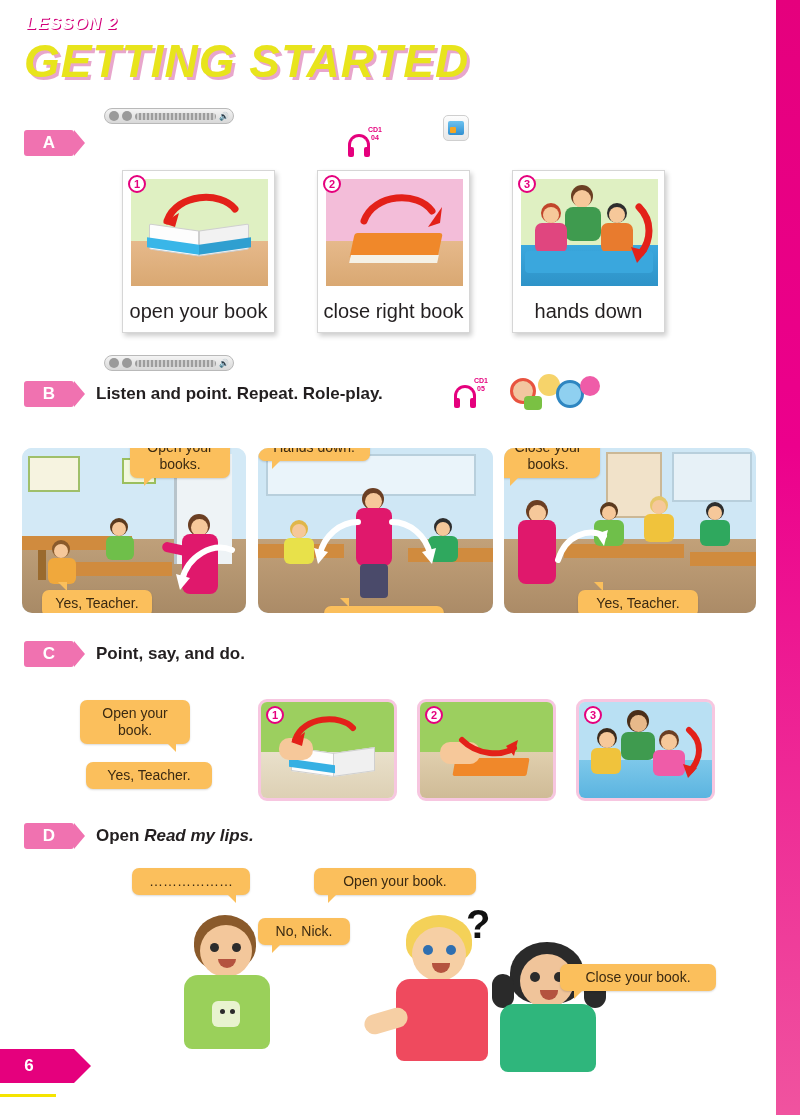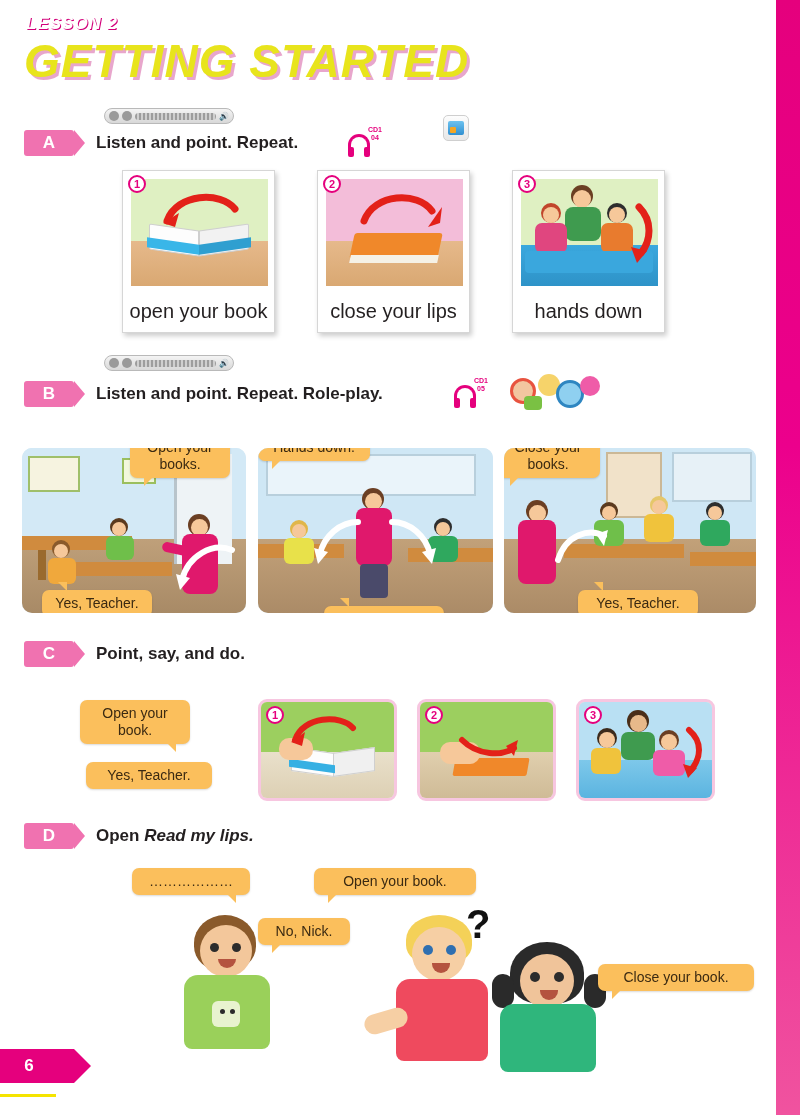--- a/index.html
+++ b/index.html
@@ -313,21 +313,20 @@
   <div class="right-band"></div>
 
   <div class="audiobar" style="left:104px; top:108px;">
     <div class="btn"></div>
     <div class="btn"></div>
     <div class="track"></div>
     <div class="spk">🔊</div>
   </div>
 
   <div class="tag" style="left:24px; top:130px;">A</div>
-  <div class="instr" style="left:96px; top:133px;">Listen and point. Repeat.</div>
 
   <div class="cdbadge" style="left:348px; top:130px;">
     <div class="hp"></div>
   </div>
   <div style="position:absolute;left:368px;top:126px;font-size:7px;font-weight:bold;color:#e5007d;line-height:8px;text-align:center;">
     <span>CD1</span><br>
     <span>04</span>
   </div>
 
   <div class="appicon" style="left:443px; top:115px;">
@@ -356,21 +355,21 @@
     <div class="numdot">2</div>
     <div class="pic">
       <div class="sky" style="background:linear-gradient(180deg,#f3bdd9 0%,#f3bdd9 58%,#e6b98b 58%,#d9a872 100%);"></div>
       <div style="position:absolute;left:26px;top:54px;width:88px;height:26px;background:#f0882a;border-radius:3px;transform:skewX(-12deg);"></div>
       <div style="position:absolute;left:24px;top:76px;width:88px;height:8px;background:#f5f1e6;transform:skewX(-12deg);"></div>
       <svg class="arrow-red" style="left:30px;top:8px;" width="86" height="42" viewBox="0 0 86 42">
         <path d="M8 34 C 18 6, 62 4, 76 24" stroke="#e32119" stroke-width="7" fill="none" stroke-linecap="round"></path>
         <path d="M72 40 L 86 20 L 84 36 Z" fill="#e32119"></path>
       </svg>
     </div>
-    <div class="cap">close your lips</div>
+    <div class="cap">close right book</div>
   </div>
 
   <div class="cardA" style="left:512px; top:170px;">
     <div class="numdot">3</div>
     <div class="pic">
       <div class="sky" style="background:linear-gradient(180deg,#dff0c2 0%,#dff0c2 62%,#3aa7dd 62%,#2e93c8 100%);"></div>
 
       <div style="position:absolute;left:50px;top:6px;width:22px;height:22px;border-radius:50%;background:#6b3f23;"></div>
       <div style="position:absolute;left:52px;top:11px;width:18px;height:18px;border-radius:50%;background:#f6c89a;"></div>
       <div style="position:absolute;left:44px;top:28px;width:36px;height:34px;border-radius:8px;background:#3f9b4f;"></div>
@@ -549,21 +548,21 @@
   </div>
 
   <div class="tag" style="left:24px; top:823px;">D</div>
   <div class="instr" style="left:96px; top:826px;">
     <span>Open </span><i>Read my lips.</i>
   </div>
 
   <div class="bubble tail-br" style="left:132px; top:868px; width:118px;">………………</div>
   <div class="bubble tail-bl" style="left:314px; top:868px; width:162px;">Open your book.</div>
   <div class="bubble tail-bl" style="left:258px; top:918px; width:92px;">No, Nick.</div>
-  <div class="bubble tail-bl" style="left:598px; top:964px; width:156px;">Close your book.</div>
+  <div class="bubble tail-bl" style="left:560px; top:964px; width:156px;">Close your book.</div>
 
   <div class="qmark" style="left:466px; top:902px;">?</div>
 
   <div style="position:absolute;left:176px;top:915px;width:120px;height:150px;">
     <div style="position:absolute;left:18px;top:0;width:62px;height:56px;border-radius:50% 50% 44% 44%;background:#8a5a2b;"></div>
     <div style="position:absolute;left:24px;top:10px;width:52px;height:52px;border-radius:50%;background:#f3c79b;"></div>
     <div style="position:absolute;left:34px;top:28px;width:9px;height:9px;border-radius:50%;background:#2c2c2c;"></div>
     <div style="position:absolute;left:56px;top:28px;width:9px;height:9px;border-radius:50%;background:#2c2c2c;"></div>
     <div style="position:absolute;left:42px;top:44px;width:18px;height:9px;border-radius:0 0 10px 10px;background:#b4533f;"></div>
     <div style="position:absolute;left:8px;top:60px;width:86px;height:74px;border-radius:14px 14px 8px 8px;background:#9ad05a;"></div>

